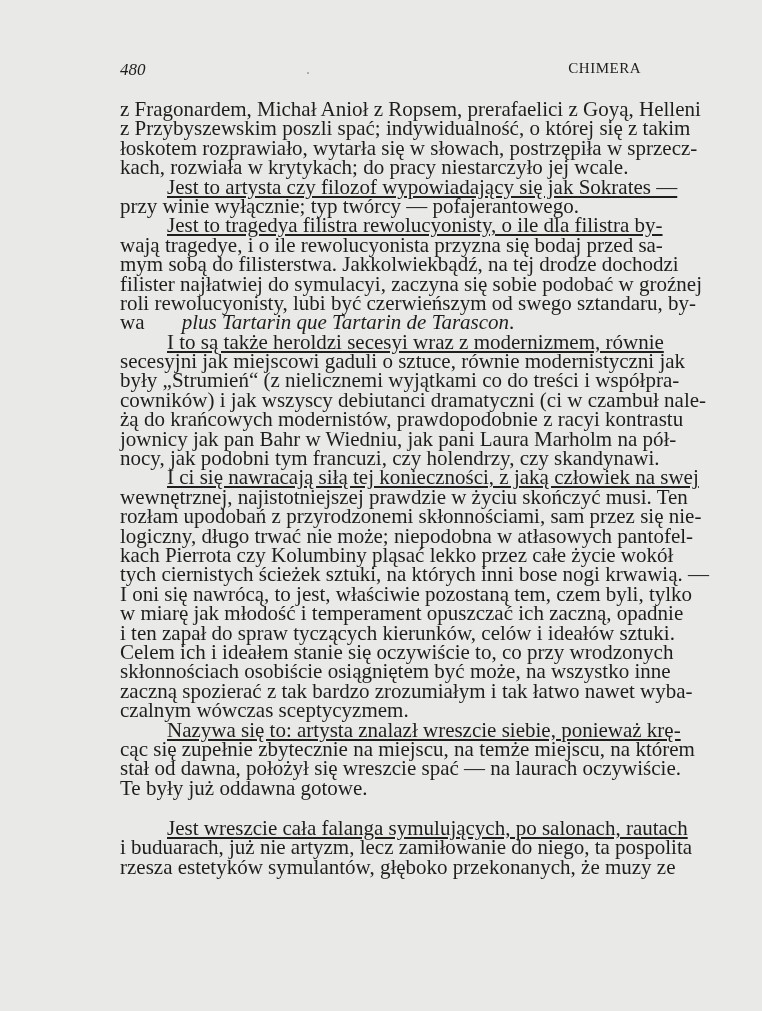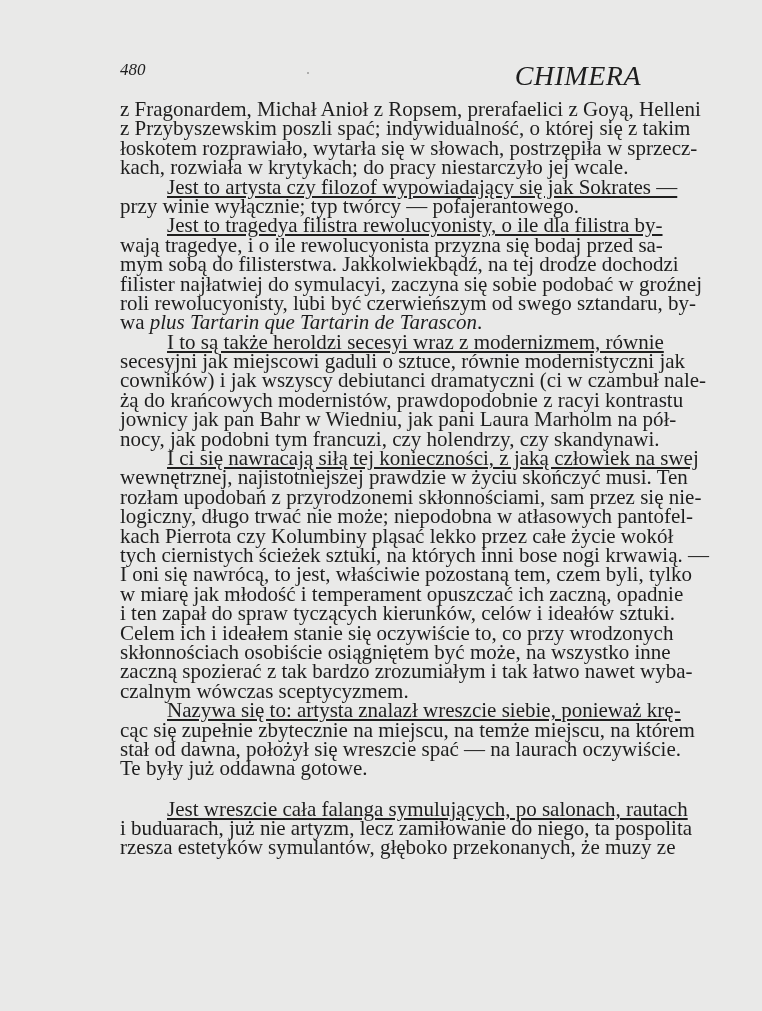--- a/index.html
+++ b/index.html
@@ -13,36 +13,36 @@
   .page { position: absolute; left: 0; top: 0; width: 762px; height: 1011px; }
   .running-head {
     position: absolute; left: 120px; top: 58px; width: 521px; height: 28px;
   }
   .page-number {
     position: absolute; left: 0; top: 2px;
     font-style: italic; font-size: 17px; letter-spacing: 0px;
   }
   .journal-title {
     position: absolute; right: 0; top: 2px;
-    font-style: italic; font-size: 28px; letter-spacing: 0.5px;
+    font-size: 15px; letter-spacing: 0.5px;
   }
   .speck { position: absolute; left: 307px; top: 72px; width: 2px; height: 2px; background: #9a9a9a; border-radius: 1px; }
   .body-text {
     position: absolute; left: 120px; top: 100px; width: 521px;
   }
   .line {
     display: block; height: 19.4px; line-height: 19.4px;
     font-size: 21px; white-space: nowrap;
     text-align: justify; text-align-last: justify;
   }
   .line.last { text-align-last: left; }
   .line.indent { padding-left: 47px; }
   .line.indent { width: calc(521px - 47px); text-decoration: underline; }
   .gap { height: 21px; }
-  em.it { font-style: italic; }
+  em.it { font-style: italic; margin-left: 32px; }
 </style>
 </head>
 <body>
 
 <div class="page">
 
   <div class="running-head">
     <span class="page-number">480</span>
     <span class="journal-title">CHIMERA</span>
   </div>
@@ -67,20 +67,21 @@
       <span class="line">wają tragedye, i o ile rewolucyonista przyzna się bodaj przed sa-</span>
       <span class="line">mym sobą do filisterstwa. Jakkolwiekbądź, na tej drodze dochodzi</span>
       <span class="line">filister najłatwiej do symulacyi, zaczyna się sobie podobać w groźnej</span>
       <span class="line">roli rewolucyonisty, lubi być czerwieńszym od swego sztandaru, by-</span>
       <span class="line last"><span>wa </span><em class="it">plus Tartarin que Tartarin de Tarascon</em><span>.</span></span>
     </div>
 
     <div>
       <span class="line indent">I to są także heroldzi secesyi wraz z modernizmem, równie</span>
       <span class="line">secesyjni jak miejscowi gaduli o sztuce, równie modernistyczni jak</span>
+      <span class="line">były „Strumień“ (z nielicznemi wyjątkami co do treści i współpra-</span>
       <span class="line">cowników) i jak wszyscy debiutanci dramatyczni (ci w czambuł nale-</span>
       <span class="line">żą do krańcowych modernistów, prawdopodobnie z racyi kontrastu</span>
       <span class="line">jownicy jak pan Bahr w Wiedniu, jak pani Laura Marholm na pół-</span>
       <span class="line last">nocy, jak podobni tym francuzi, czy holendrzy, czy skandynawi.</span>
     </div>
 
     <div>
       <span class="line indent">I ci się nawracają siłą tej konieczności, z jaką człowiek na swej</span>
       <span class="line">wewnętrznej, najistotniejszej prawdzie w życiu skończyć musi. Ten</span>
       <span class="line">rozłam upodobań z przyrodzonemi skłonnościami, sam przez się nie-</span>

